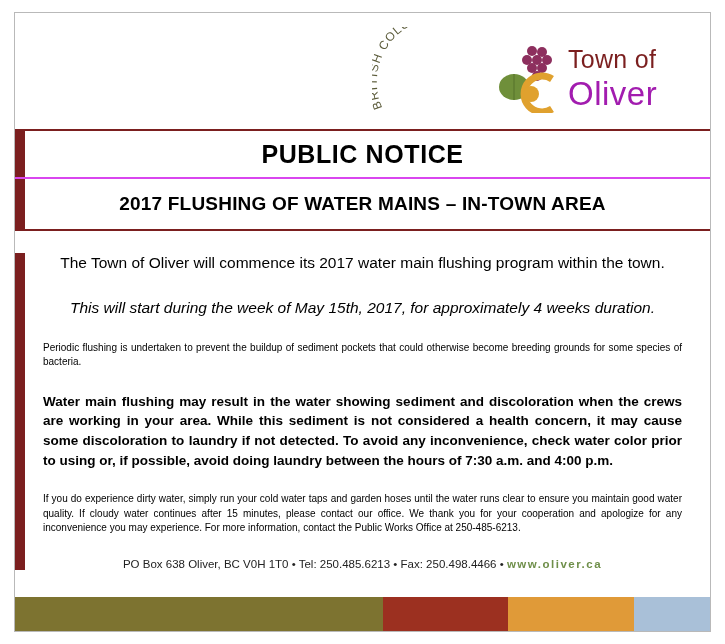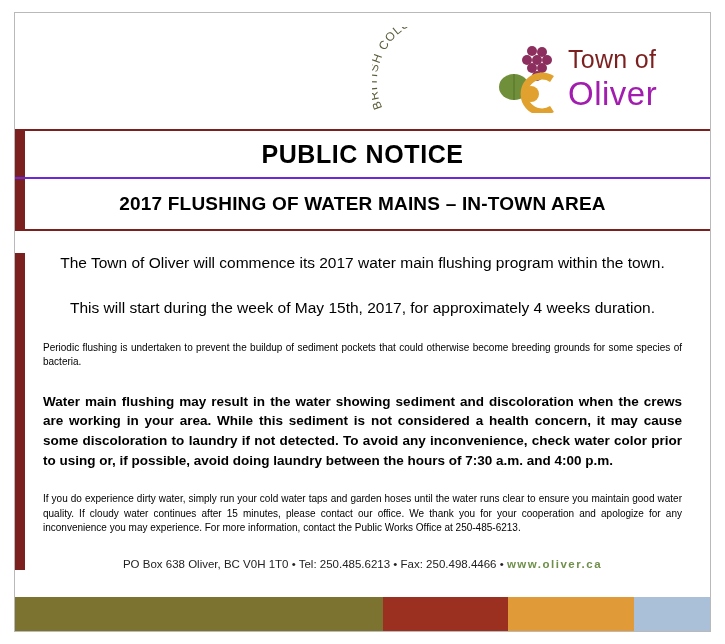--- a/index.html
+++ b/index.html
@@ -80,21 +80,21 @@
     top: 48px;
     font-size: 33px;
     color: #a21caf;
     letter-spacing: 0.5px;
   }
 
   
   .title-band {
     position: relative;
     height: 48px;
-    border-bottom: 2px solid #6d28d9;
+    border-bottom: 2px solid #d946ef;
     box-sizing: border-box;
     display: flex;
     align-items: center;
     justify-content: center;
   }
   .title-band .title {
     font-size: 25px;
     font-weight: bold;
     letter-spacing: 0.6px;
   }
@@ -140,20 +140,21 @@
     text-align: center;
     font-size: 15.5px;
     margin: 22px 0 0 0;
     line-height: 1.35;
   }
   .lede2 {
     text-align: center;
     font-size: 15.5px;
     margin: 24px 0 0 0;
     line-height: 1.35;
+    font-style: italic;
   }
   .areas {
     text-align: center;
     font-size: 15.5px;
     font-weight: bold;
     margin: 26px 0 0 0;
   }
   .para {
     font-size: 10px;
     line-height: 1.45;

